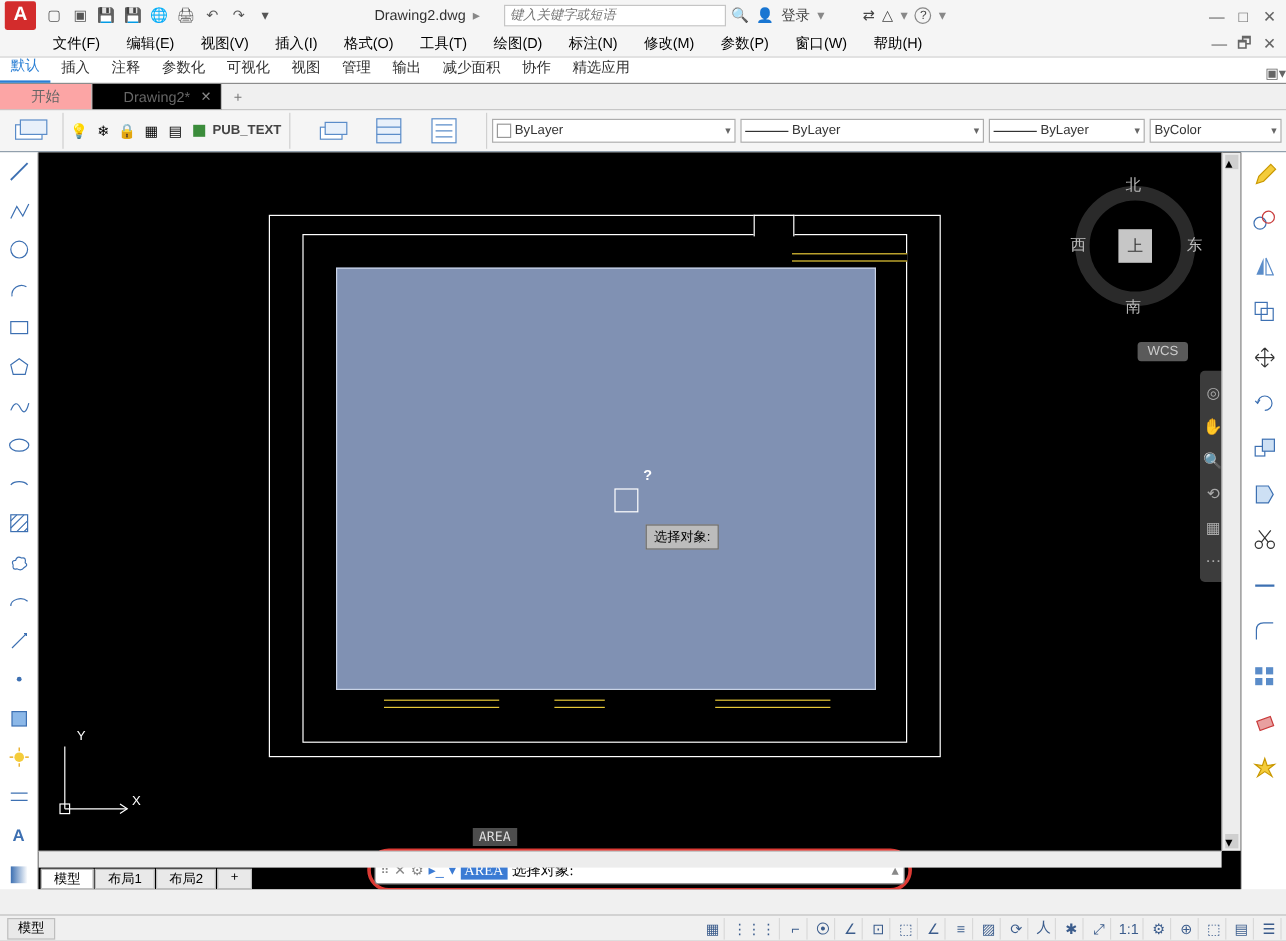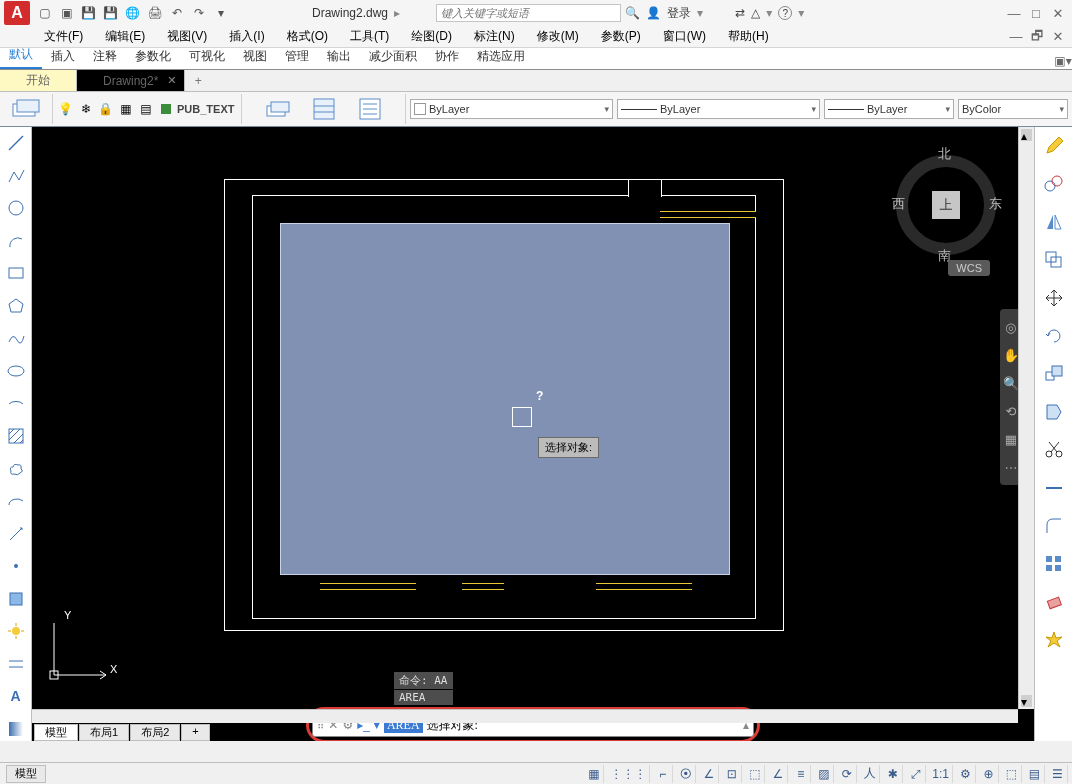--- a/index.html
+++ b/index.html
@@ -3,39 +3,39 @@
 <meta charset="utf-8">
 <style>
 * { box-sizing: border-box; margin: 0; padding: 0; }
 body { font-family: "Microsoft YaHei", Arial, sans-serif; font-size: 12px; background: #f0f0f0; width: 1072px; height: 784px; overflow: hidden; position: relative; }
 
 
 .titlebar { height: 26px; background: #f5f5f5; display: flex; align-items: center; padding: 0 4px; }
 .app-logo { width: 26px; height: 24px; background: #d32c2c; color: #fff; font-weight: bold; font-size: 16px; display: flex; align-items: center; justify-content: center; margin-right: 4px; border-radius: 2px; }
 .qat-icon { width: 18px; height: 18px; margin: 0 2px; display: inline-flex; align-items: center; justify-content: center; color: #555; font-size: 12px; cursor: pointer; }
 .title-text { margin-left: 80px; color: #333; }
-.search-box { width: 185px; height: 18px; border: 1px solid #c5c5c5; margin-left: 36px; padding: 0 4px; font-size: 11px; font-style: italic; color: #999; background: #fff; }
+.search-box { width: 185px; height: 18px; border: 1px solid #c5c5c5; margin-left: 20px; padding: 0 4px; font-size: 11px; font-style: italic; color: #999; background: #fff; }
 .title-right { margin-left: 4px; display: flex; align-items: center; gap: 6px; color: #444; }
 .win-btns { margin-left: auto; display: flex; gap: 2px; }
 .win-btn { width: 20px; height: 16px; display: flex; align-items: center; justify-content: center; color: #666; cursor: pointer; font-size: 13px; }
 
 
 .menubar { height: 22px; background: #f5f5f5; border-bottom: 1px solid #d5d5d5; display: flex; align-items: center; padding-left: 38px; gap: 10px; position: relative; }
 .menu-item { padding: 2px 6px; color: #000000; cursor: pointer; font-size: 12px; }
 .mdi-btns { position: absolute; right: 4px; display: flex; gap: 1px; }
 
 
 .ribbon-tabs { height: 22px; background: #fff; border-bottom: 1px solid #8c8c8c; display: flex; align-items: flex-end; }
 .rib-tab { padding: 4px 9px; color: #333; cursor: pointer; font-size: 12px; }
 .rib-tab.active { border-bottom: 2px solid #2a7fd4; color: #2a7fd4; }
 .rib-arrow { width: 18px; height: 16px; display: flex; align-items: center; justify-content: center; color: #666; cursor: pointer; }
 
 
 .file-tabs { height: 22px; background: #f0f0f0; border-bottom: 1px solid #bebebe; display: flex; align-items: center; }
-.file-tab { height: 21px; padding: 0 26px; display: flex; align-items: center; border-right: 1px solid #bebebe; background: #fef9c3; color: #666; cursor: pointer; position: relative; }
+.file-tab { height: 21px; padding: 0 26px; display: flex; align-items: center; border-right: 1px solid #bebebe; background: #fca5a5; color: #666; cursor: pointer; position: relative; }
 .file-tab.active { background: #000000; }
 .file-tab-close { position: absolute; right: 8px; color: #888; font-size: 11px; }
 .file-tab-add { width: 26px; height: 20px; display: flex; align-items: center; justify-content: center; color: #777; cursor: pointer; }
 
 
 .ribbon-panel { height: 35px; background: #f5f5f5; border-bottom: 1px solid #7a8c9c; display: flex; align-items: center; padding: 2px 4px; gap: 4px; }
 .panel-group { display: flex; align-items: center; gap: 2px; height: 100%; border-right: 1px solid #d0d0d0; padding-right: 4px; }
 .panel-icon { width: 18px; height: 18px; display: flex; align-items: center; justify-content: center; cursor: pointer; }
 .layer-name { width: 60px; font-size: 11px; color: #444; font-weight: bold; }
 .combo { height: 20px; border: 1px solid #adadad; background: #fff; display: flex; align-items: center; padding: 0 3px; gap: 3px; font-size: 11px; color: #333; cursor: pointer; position: relative; }
@@ -356,21 +356,21 @@
     <div class="tooltip" style="left:506px;top:310px">选择对象:</div>
 
     <div class="view-cube">
       <div class="vc-ring"></div>
       <div class="vc-face">上</div>
       <div class="vc-dir" style="top:0;left:52px">北</div>
       <div class="vc-dir" style="bottom:0;left:52px">南</div>
       <div class="vc-dir" style="top:50px;left:6px">西</div>
       <div class="vc-dir" style="top:50px;right:4px">东</div>
     </div>
-    <div class="wcs-badge" style="right:44px;top:133px">WCS</div>
+    <div class="wcs-badge" style="right:44px;top:158px">WCS</div>
 
     <div class="nav-bar">
       <div class="nav-btn">◎</div>
       <div class="nav-btn">✋</div>
       <div class="nav-btn">🔍</div>
       <div class="nav-btn">⟲</div>
       <div class="nav-btn">▦</div>
       <div class="nav-btn">⋯</div>
     </div>
 
@@ -381,21 +381,20 @@
  10 8 L14 14" stroke="#fff" fill="none"></path>
           <line x1="10" y1="60" x2="62" y2="60" stroke="#fff"></line>
           <path d="M56 56 L62 60 L56 64" stroke="#fff" fill="none"></path>
           <rect x="6" y="56" width="8" height="8" stroke="#fff" fill="none"></rect>
         </svg>
       <span style="position:absolute;left:20px;top:-6px">Y</span>
       <span style="position:absolute;left:66px;top:48px">X</span>
     </div>
 
     <div class="cmd-history" id="cmd-hist">
-        <div class="cmd-line">命令: AA</div>
         <div class="cmd-line">AREA</div>
       </div>
 
     <div class="cmd-bar-wrap">
       <div class="cmd-ring"></div>
       <div class="cmd-bar">
         <span class="cmd-handle">⠿</span>
         <span style="color:#888">✕</span>
         <span style="color:#888">⚙</span>
         <span style="color:#3b7bd4">▸_</span>

